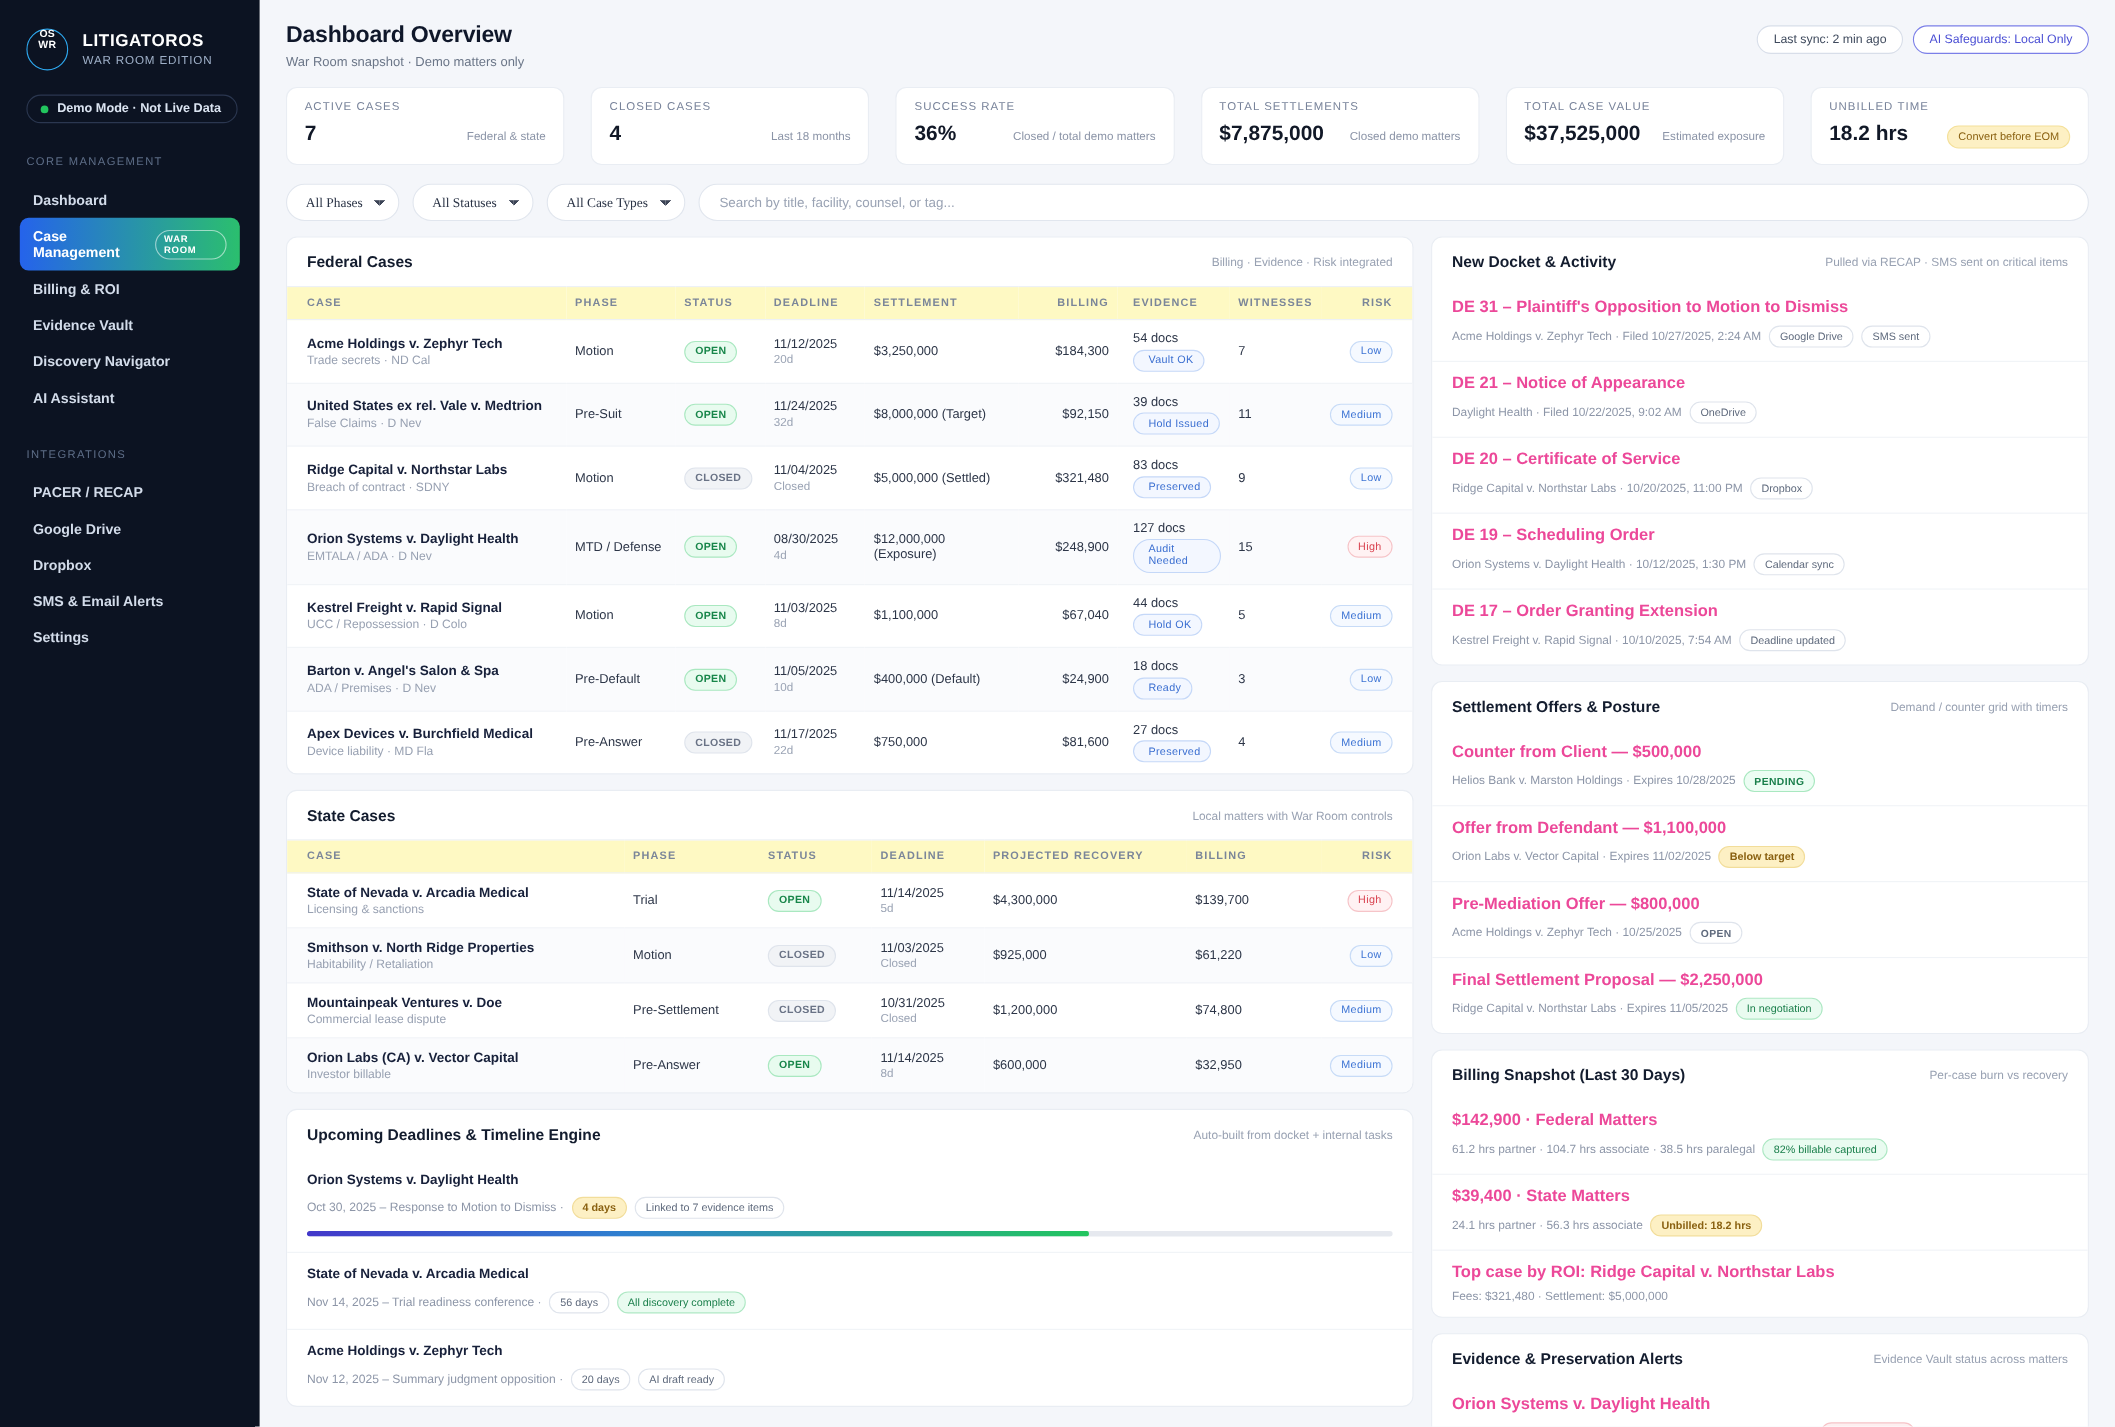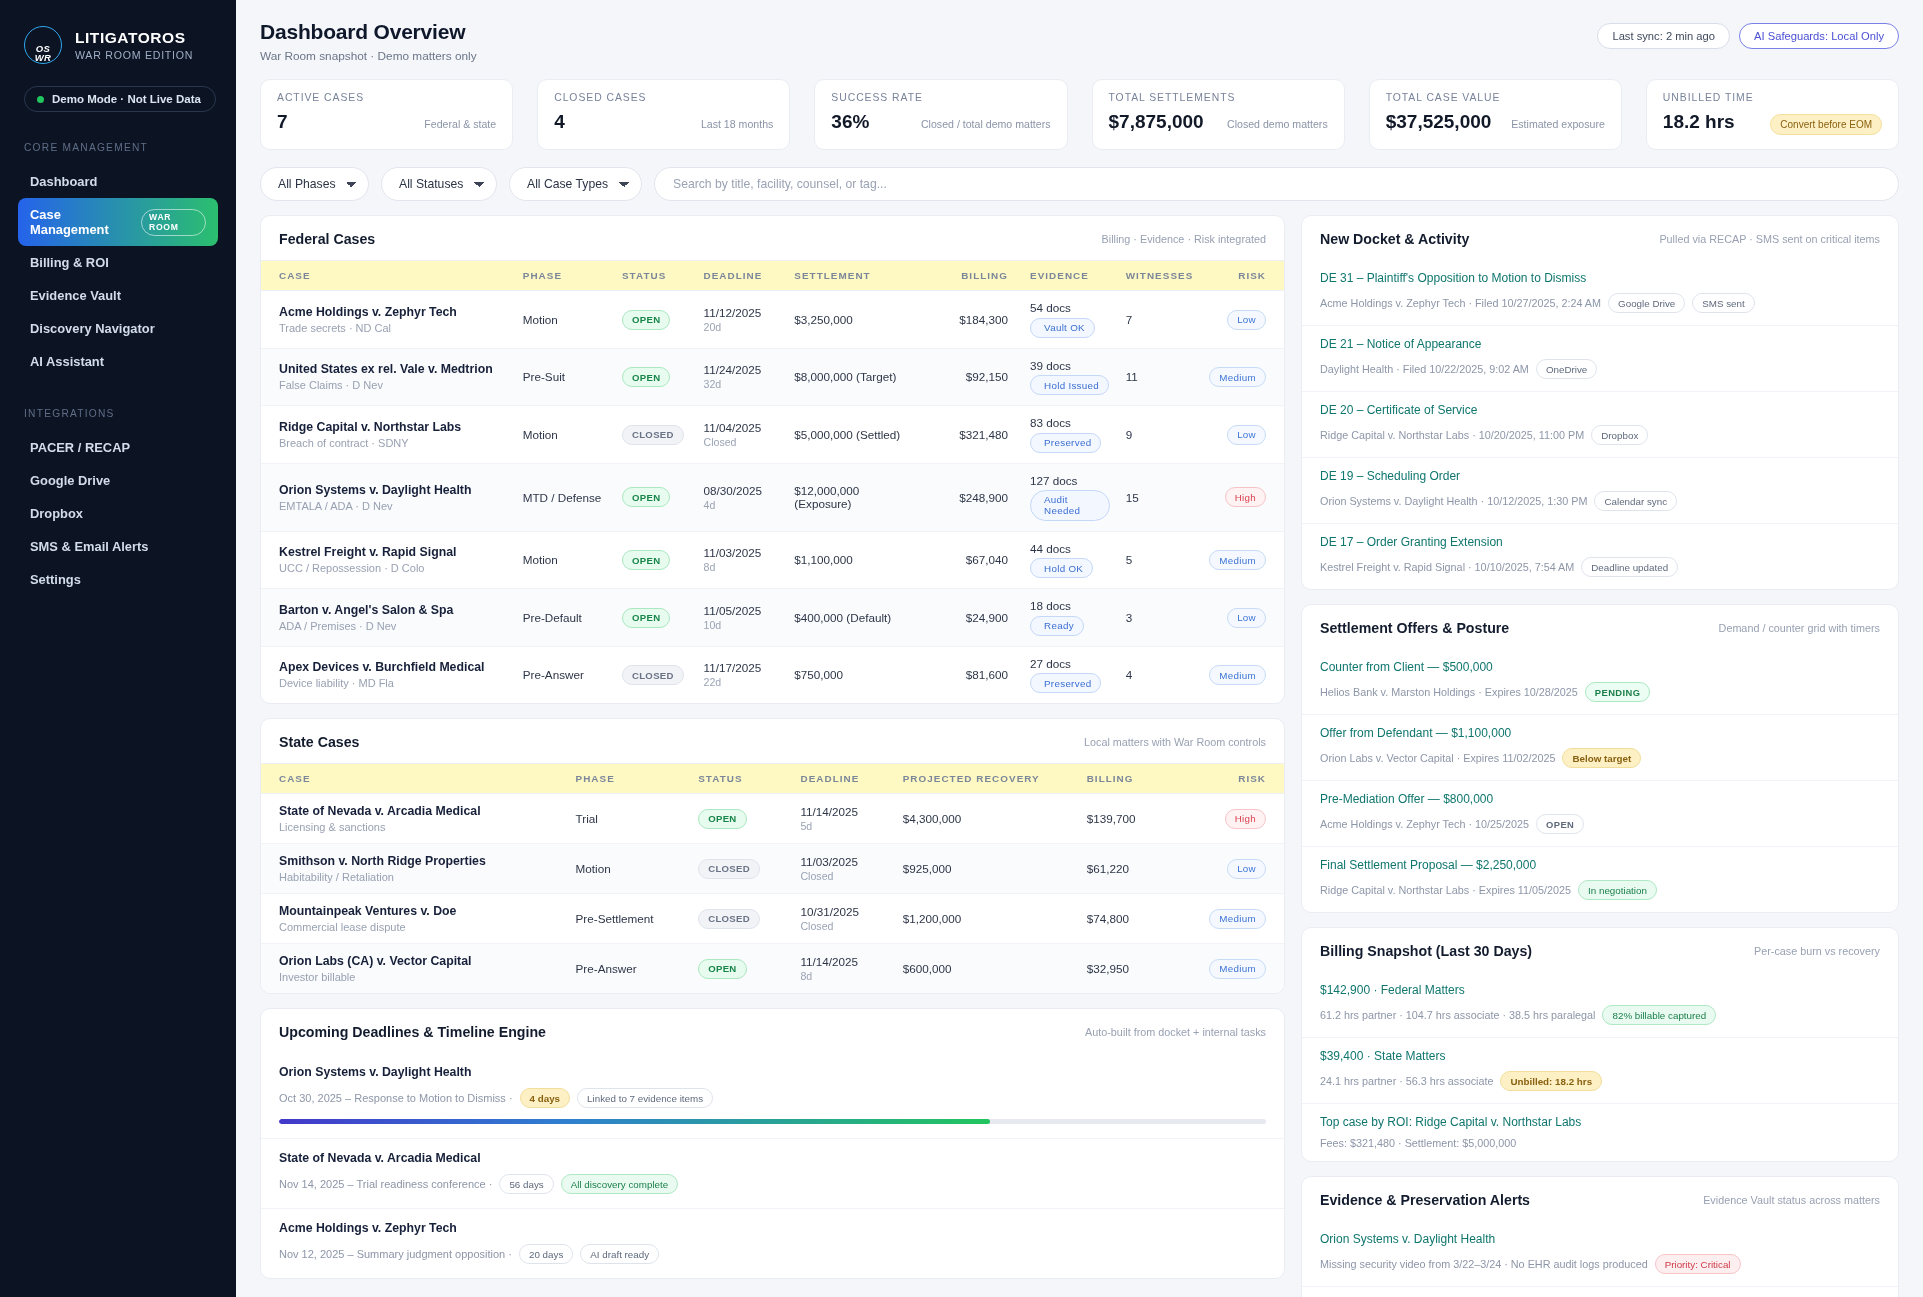--- a/index.html
+++ b/index.html
@@ -15,22 +15,22 @@
   .sidebar {
     width: 236px; flex: 0 0 236px;
     background: #0c1322;
     padding: 26px 0 0 0;
     color: #e8edf6;
   }
   .brand { display: flex; align-items: center; gap: 13px; padding: 0 22px 0 24px; }
   .brand-logo {
     width: 38px; height: 38px; border-radius: 50%;
     border: 1.6px solid #2ea8ef;
-    display: flex; flex-direction: column; align-items: center; justify-content: flex-end;
-    line-height: 1.02; flex: 0 0 38px; font-style: italic;
+    display: flex; flex-direction: column; align-items: center; justify-content: flex-start;
+    line-height: 1.02; flex: 0 0 38px;
   }
   .brand-logo span { font-size: 9.5px; font-weight: 700; color: #ffffff; letter-spacing: .3px; }
   .brand-text .t1 { font-size: 15.5px; font-weight: 700; letter-spacing: .55px; color: #ffffff; }
   .brand-text .t2 { font-size: 10.6px; letter-spacing: .75px; color: #9fb0c8; margin-top: 2px; }
 
   .demo-pill {
     margin: 22px 0 0 24px;
     display: inline-flex; align-items: center; gap: 8px;
     border: 1px solid #2b3750; border-radius: 999px;
     padding: 6px 14px 6px 12px;
@@ -89,21 +89,21 @@
     font-size: 10px; color: #8a6111; background: #fdf0c4;
     border: 1px solid #f4e09a; border-radius: 999px; padding: 4px 9px;
   }
 
   
   .filters { display: flex; gap: 12px; margin-top: 17px; align-items: center; }
   .select {
     appearance: none; -webkit-appearance: none;
     border: 1px solid #e1e6ee; background: #ffffff; border-radius: 999px;
     padding: 9px 32px 9px 17px; font-size: 12.2px; color: #2b3446;
-    font-family: Liberation Sans, sans-serif; cursor: pointer;
+    font-family: Liberation Serif, serif; cursor: pointer;
     background-image:
       linear-gradient(45deg, transparent 50%, #3c4456 50%),
       linear-gradient(135deg, #3c4456 50%, transparent 50%);
     background-position: calc(100% - 17px) 53%, calc(100% - 12px) 53%;
     background-size: 5px 5px, 5px 5px;
     background-repeat: no-repeat;
   }
   .search {
     flex: 1; border: 1px solid #e1e6ee; background: #ffffff; border-radius: 999px;
     padding: 9px 18px; font-size: 12.2px; color: #2b3446;
@@ -173,21 +173,21 @@
     height: 5px; border-radius: 3px; background: #e6e9ef; margin-top: 11px; overflow: hidden;
   }
   .progress > i {
     display: block; height: 100%; border-radius: 3px;
     background: linear-gradient(90deg, #4338ca 0%, #2f7fd0 40%, #22c55e 100%);
   }
 
   
   .ritem { padding: 11px 18px 12px; border-bottom: 1px solid #f0f3f7; }
   .ritem:last-child { border-bottom: none; }
-  .ritem-title { font-size: 12px; font-weight: 400; color: #0f766e; }
+  .ritem-title { font-size: 15px; font-weight: 700; color: #ec4899; }
   .ritem-line { display: flex; align-items: center; gap: 7px; margin-top: 8px; flex-wrap: wrap; }
   .ritem-text { font-size: 10.8px; color: #8d96a8; }
   .tag-red { background: #fdeff0; border-color: #f6c4c8; color: #cf3b48; }
   .tag-pending { background: #ecfdf3; border-color: #a9e8c0; color: #1a7f4b; font-weight: 700; font-size: 9.4px; letter-spacing: .4px; }
   .tag-open { background: #ffffff; border-color: #dfe4ec; color: #5f6a7d; font-weight: 700; font-size: 9.4px; letter-spacing: .4px; }
 </style>
 </head>
 <body>
 
 <div class="app">

